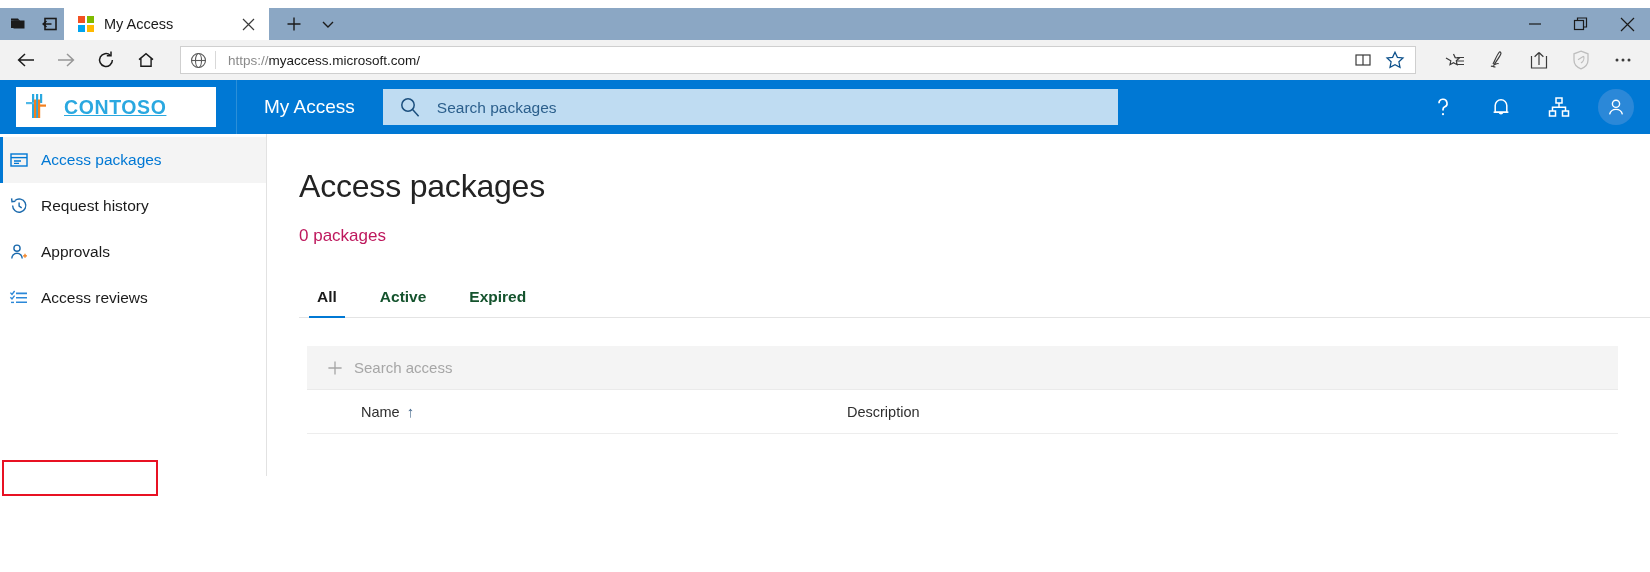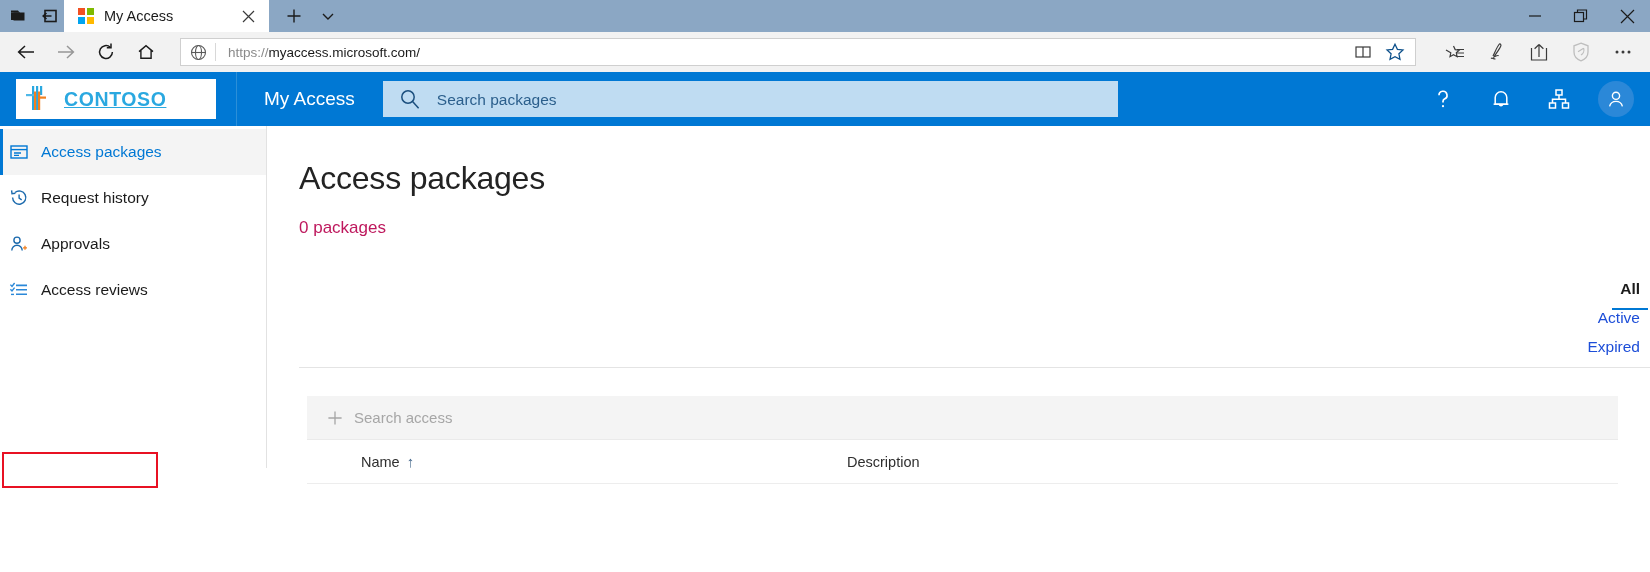--- a/index.html
+++ b/index.html
@@ -5,21 +5,21 @@
 <style>
   * { box-sizing: border-box; margin: 0; padding: 0; }
   html, body {
     width: 1650px; height: 572px;
     font-family: "Liberation Sans", sans-serif;
     overflow: hidden;
     background: #ffffff;
   }
 
   
-  .browser { width: 1650px; height: 468px; display: flex; flex-direction: column; }
+  .browser { width: 1650px; height: 468px; display: flex; flex-direction: column; margin-top: 8px; }
 
   .titlebar {
     height: 32px; background: #8ba7c4; display: flex; align-items: flex-end;
     position: relative; flex: 0 0 32px;
   }
   .tabs-aside {
     display: flex; align-items: center; height: 32px; padding: 0 4px 0 8px; gap: 12px;
   }
   .ta-icon { width: 20px; height: 20px; display: block; }
 
@@ -121,24 +121,25 @@
   .redbox {
     position: absolute; left: 2px; top: 326px; width: 156px; height: 36px;
     border: 2px solid #e81123; pointer-events: none;
   }
 
   .main { flex: 1 1 auto; background: #ffffff; padding: 0; min-width: 0; position: relative; }
   .main-inner { padding: 34px 0 0 32px; }
   .h1 { font-size: 32px; font-weight: normal; color: #232323; letter-spacing: -0.2px; }
   .count { font-size: 17px; color: #be185d; margin-top: 21px; }
 
-  .tabstrip { display: flex; align-items: flex-end; gap: 0; margin-top: 42px; border-bottom: 1px solid #e4e4e4; margin-right: 0; flex-direction: column; }
+  .tabstrip { display: flex; align-items: flex-end; gap: 0; margin-top: 42px; border-bottom: 1px solid #e4e4e4; margin-right: 0; }
   .ptab {
-    font-size: 15.5px; color: #1d4ed8; padding: 0 10px 11px 10px; position: relative;
+    font-size: 15.5px; color: #14532d; padding: 0 10px 11px 10px; position: relative;
     white-space: nowrap;
+    font-weight: bold;
   }
   .ptab:first-child { margin-left: 8px; }
   .ptab + .ptab { margin-left: 23px; }
   .ptab.active { font-weight: bold; color: #1b1b1b; }
   .ptab.active::after {
     content: ""; position: absolute; left: 2px; right: 2px; bottom: -1px; height: 2px; background: #0078d4;
   }
 
   .listpanel { margin: 28px 32px 0 8px; }
   .cmdbar {

